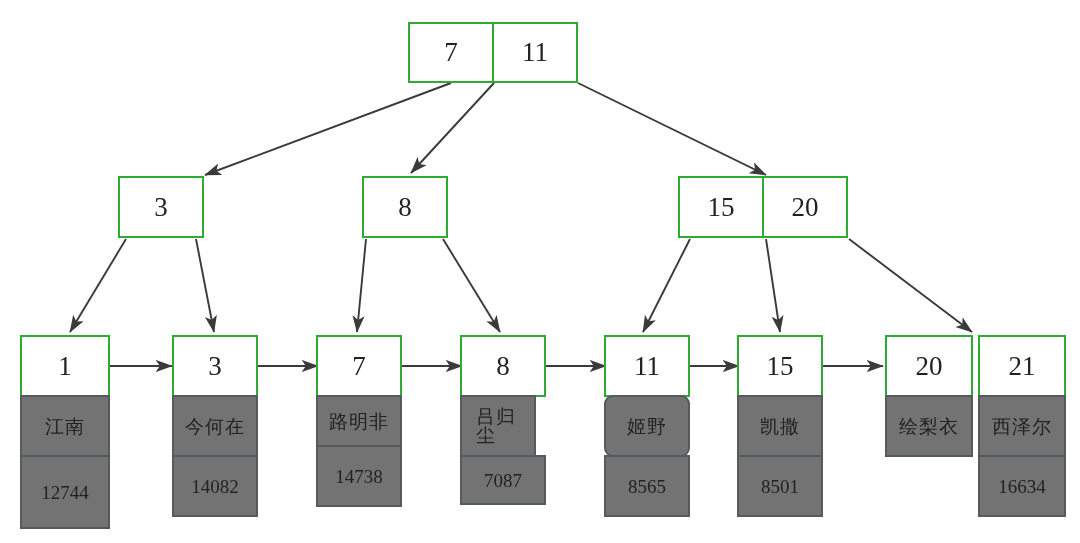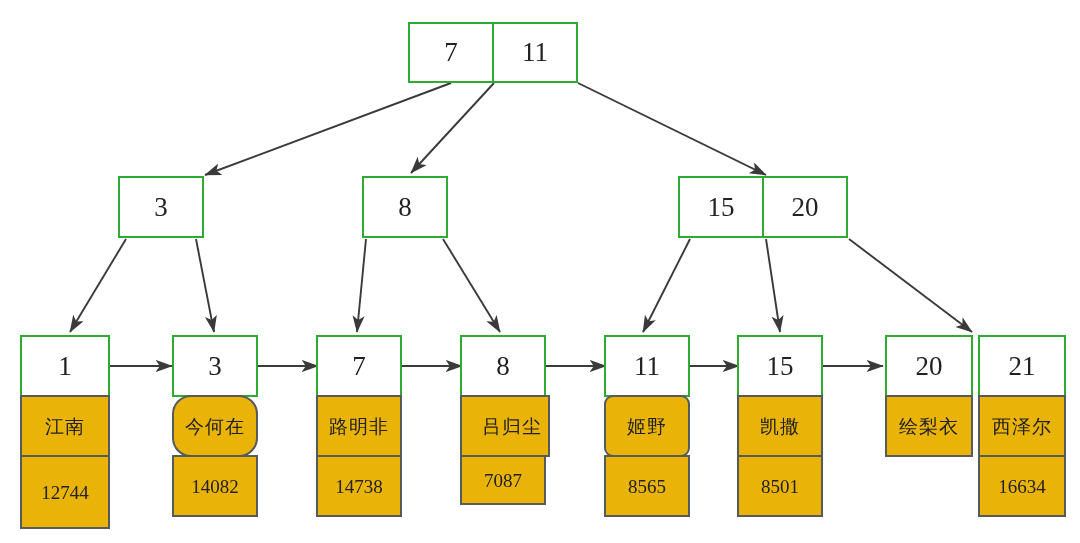--- a/index.html
+++ b/index.html
@@ -66,21 +66,21 @@
     display: flex;
     align-items: center;
     justify-content: center;
     font-size: 27px;
     color: #222222;
     line-height: 1;
   }
   .name-cell, .val-cell {
     box-sizing: border-box;
     border: 2px solid #555a5e;
-    background: #eab308;
+    background: #737373;
     display: flex;
     align-items: center;
     justify-content: center;
     font-size: 19px;
     color: #222222;
     line-height: 1;
   }
   .name-cell {
     margin-top: -2px;
     font-family: "DejaVu Sans", "Liberation Sans", sans-serif;
@@ -152,37 +152,37 @@
     <div class="leaf-col">
       <div class="key-cell" style="width:90px; height:62px;">1</div>
       <div class="name-cell" style="width:90px; height:62px;">江南</div>
       <div class="val-cell" style="width:90px; height:74px;">12744</div>
     </div>
   </div>
 
   <div class="leaf" style="left:172px; top:335px;">
     <div class="leaf-col">
       <div class="key-cell" style="width:86px; height:62px;">3</div>
-      <div class="name-cell" style="width:86px; height:62px;border-radius:19px;">今何在</div>
+      <div class="name-cell" style="width:86px; height:62px;">今何在</div>
       <div class="val-cell" style="width:86px; height:62px;text-align:right;">14082</div>
     </div>
   </div>
 
   <div class="leaf" style="left:316px; top:335px;">
     <div class="leaf-col">
       <div class="key-cell" style="width:86px; height:62px;">7</div>
-      <div class="name-cell" style="width:86px; height:62px;">路明非</div>
+      <div class="name-cell" style="width:86px; height:52px;">路明非</div>
       <div class="val-cell" style="width:86px; height:62px;">14738</div>
     </div>
   </div>
 
   <div class="leaf" style="left:460px; top:335px;">
     <div class="leaf-col">
       <div class="key-cell" style="width:86px; height:62px;">8</div>
-      <div class="name-cell" style="width:90px; height:62px;padding-left:14px;">吕归尘</div>
+      <div class="name-cell" style="width:76px; height:62px;padding-left:14px;">吕归尘</div>
       <div class="val-cell" style="width:86px; height:50px;">7087</div>
     </div>
   </div>
 
   <div class="leaf" style="left:604px; top:335px;">
     <div class="leaf-col">
       <div class="key-cell" style="width:86px; height:62px;">11</div>
       <div class="name-cell" style="width:86px; height:62px;border-radius:9px;">姬野</div>
       <div class="val-cell" style="width:86px; height:62px;">8565</div>
     </div>

